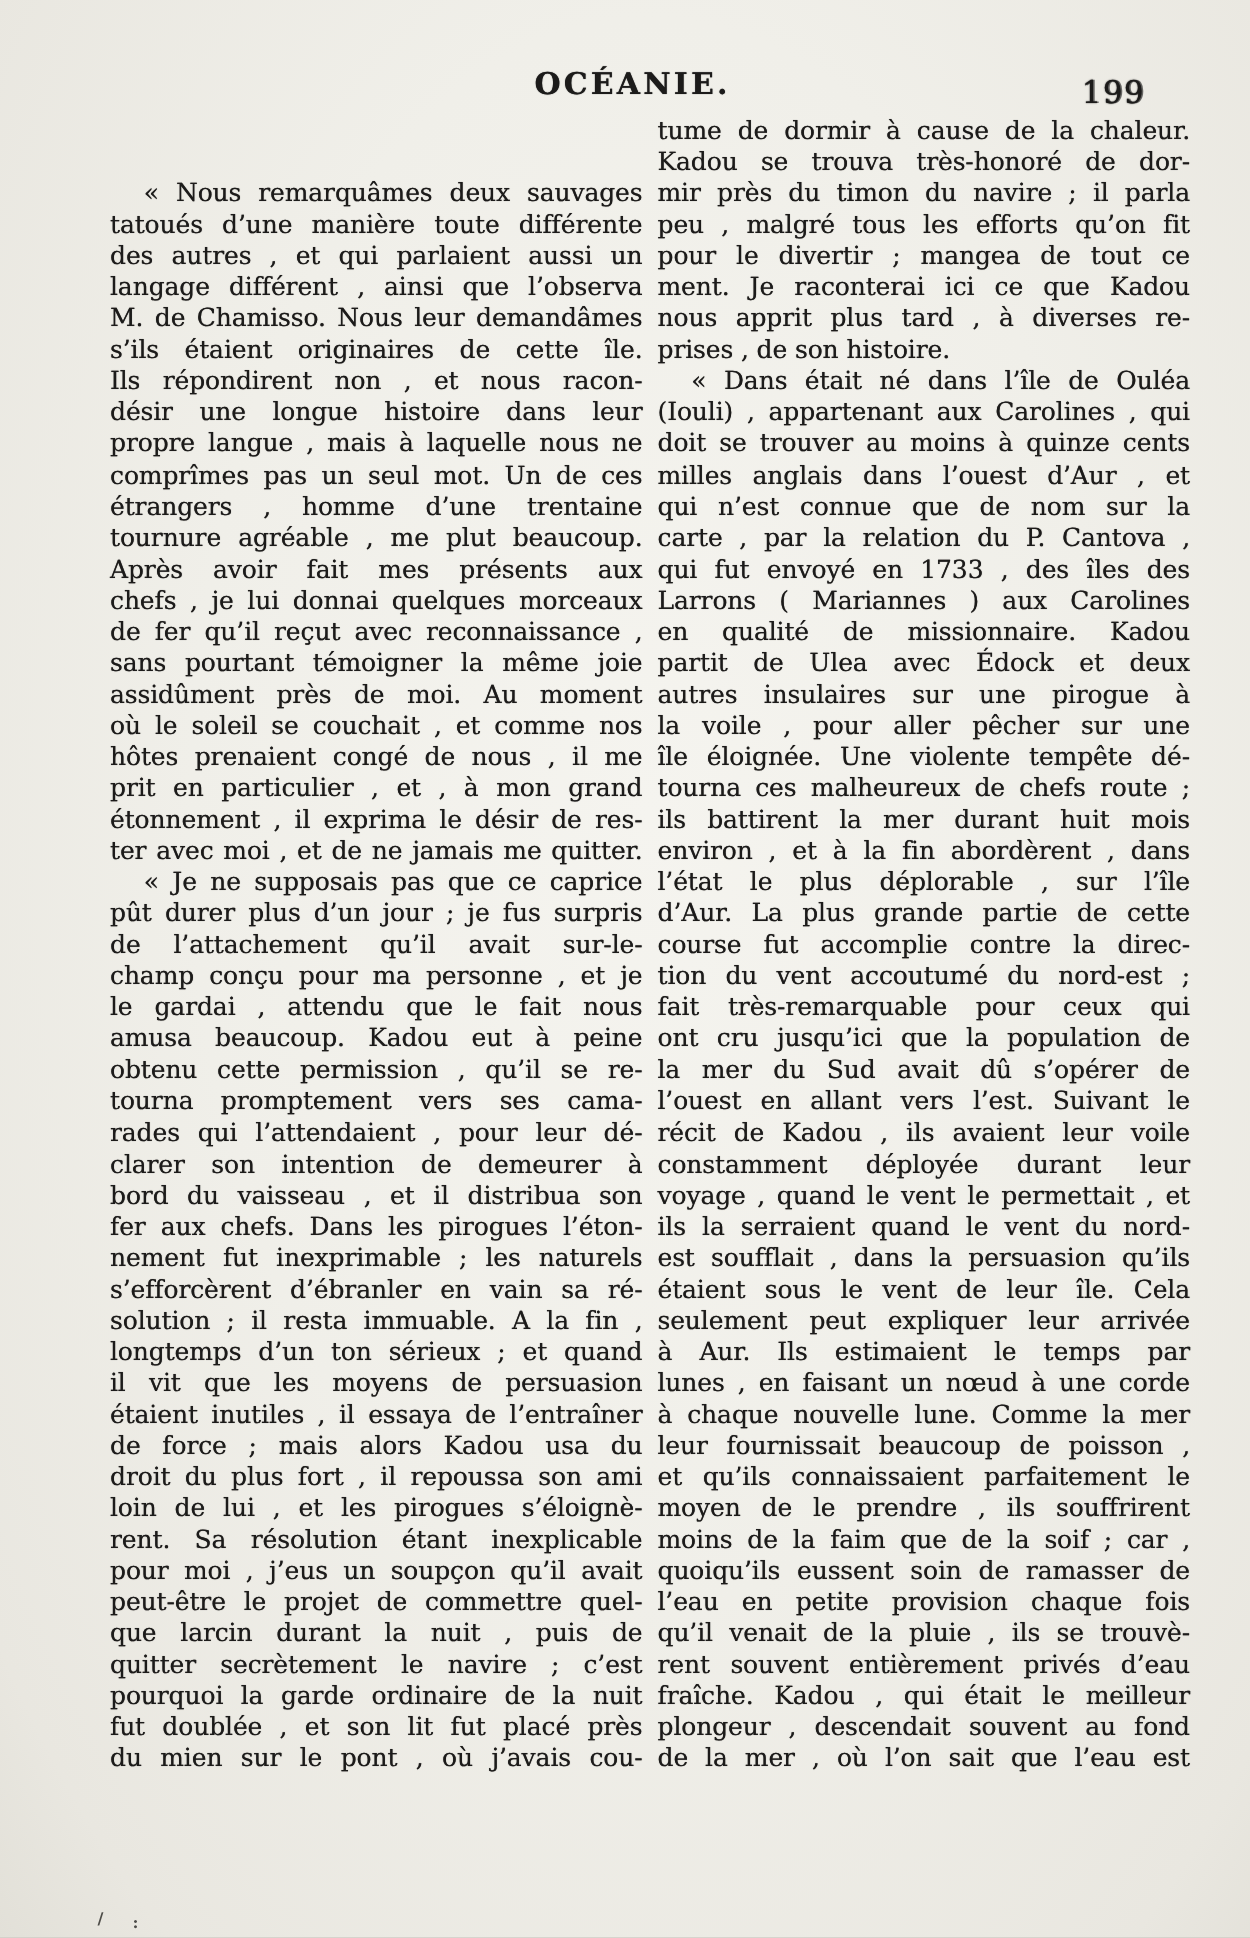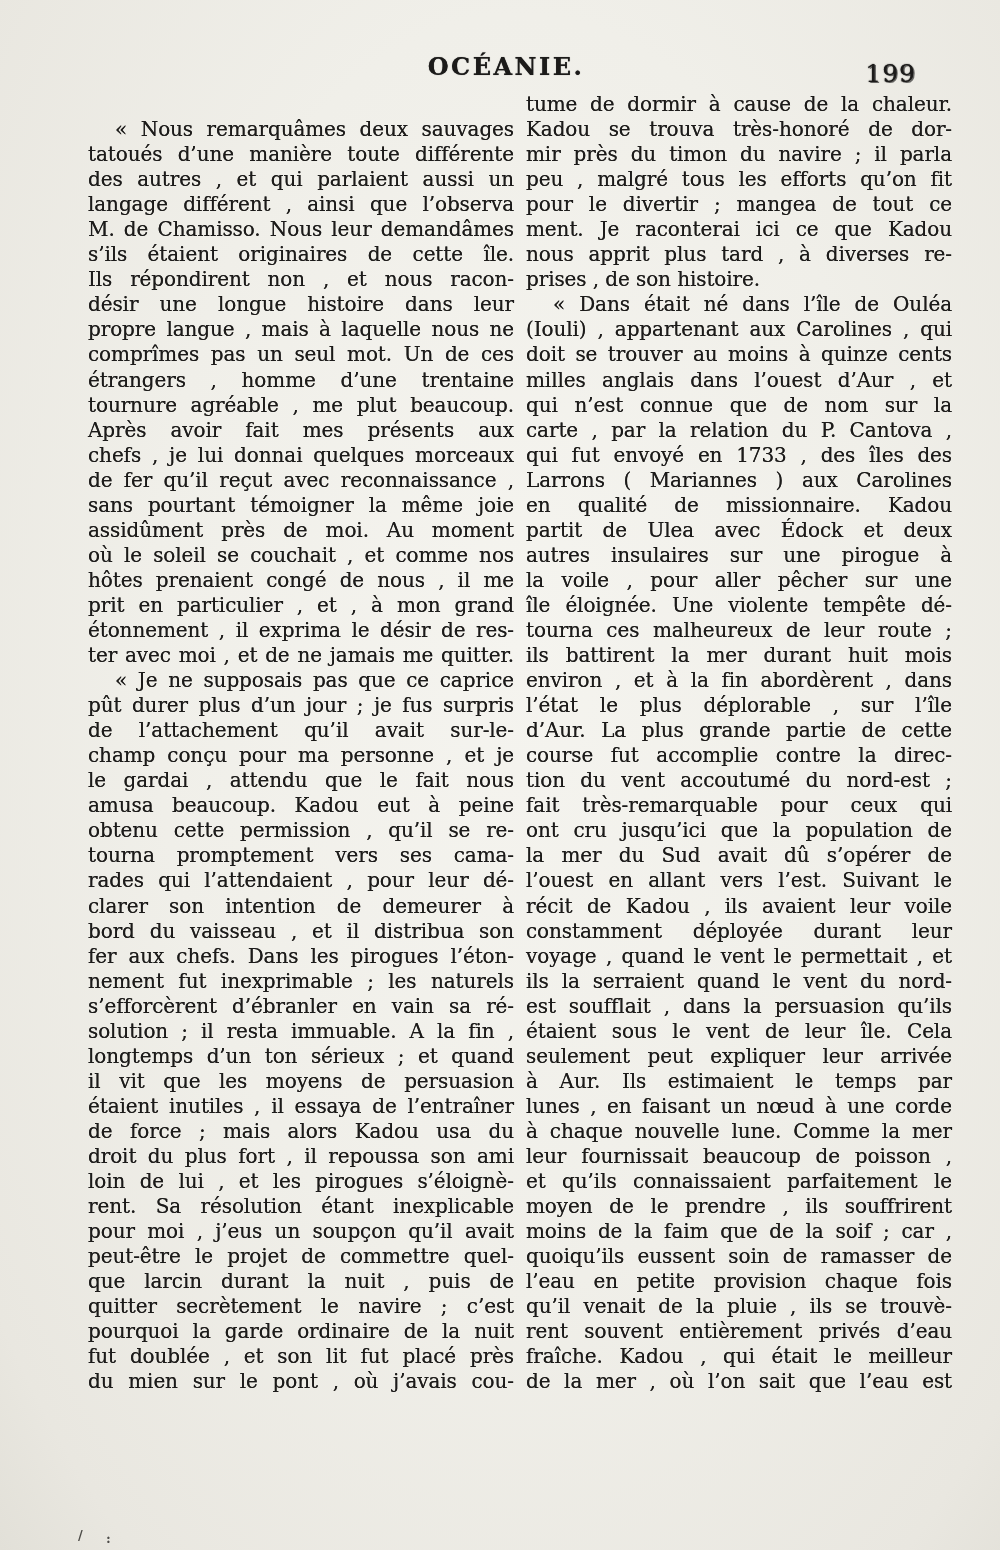--- a/index.html
+++ b/index.html
@@ -143,21 +143,21 @@
         <div class="line jl">milles anglais dans l’ouest d’Aur , et</div>
         <div class="line jl">qui n’est connue que de nom sur la</div>
         <div class="line jl">carte , par la relation du P. Cantova ,</div>
         <div class="line jl">qui fut envoyé en 1733 , des îles des</div>
         <div class="line jl">Larrons ( Mariannes ) aux Carolines</div>
         <div class="line jl">en qualité de missionnaire. Kadou</div>
         <div class="line jl">partit de Ulea avec Édock et deux</div>
         <div class="line jl">autres insulaires sur une pirogue à</div>
         <div class="line jl">la voile , pour aller pêcher sur une</div>
         <div class="line jl">île éloignée. Une violente tempête dé-</div>
-        <div class="line jl">tourna ces malheureux de leur route ;</div>
+        <div class="line jl">tourna ces malheureux de chefs route ;</div>
         <div class="line jl">ils battirent la mer durant huit mois</div>
         <div class="line jl">environ , et à la fin abordèrent , dans</div>
         <div class="line jl">l’état le plus déplorable , sur l’île</div>
         <div class="line jl">d’Aur. La plus grande partie de cette</div>
         <div class="line jl">course fut accomplie contre la direc-</div>
         <div class="line jl">tion du vent accoutumé du nord-est ;</div>
         <div class="line jl">fait très-remarquable pour ceux qui</div>
         <div class="line jl">ont cru jusqu’ici que la population de</div>
         <div class="line jl">la mer du Sud avait dû s’opérer de</div>
         <div class="line jl">l’ouest en allant vers l’est. Suivant le</div>
@@ -173,18 +173,19 @@
         <div class="line jl">à chaque nouvelle lune. Comme la mer</div>
         <div class="line jl">leur fournissait beaucoup de poisson ,</div>
         <div class="line jl">et qu’ils connaissaient parfaitement le</div>
         <div class="line jl">moyen de le prendre , ils souffrirent</div>
         <div class="line jl">moins de la faim que de la soif ; car ,</div>
         <div class="line jl">quoiqu’ils eussent soin de ramasser de</div>
         <div class="line jl">l’eau en petite provision chaque fois</div>
         <div class="line jl">qu’il venait de la pluie , ils se trouvè-</div>
         <div class="line jl">rent souvent entièrement privés d’eau</div>
         <div class="line jl">fraîche. Kadou , qui était le meilleur</div>
+        <div class="line jl">plongeur , descendait souvent au fond</div>
         <div class="line jl">de la mer , où l’on sait que l’eau est</div>
       </div>
   </div>
 <span class="speck" style="left: 78px; top: 1528px;">/</span>
     <span class="speck" style="left: 106px; top: 1531px;">:</span>
   </div>
 
 </body></html>

